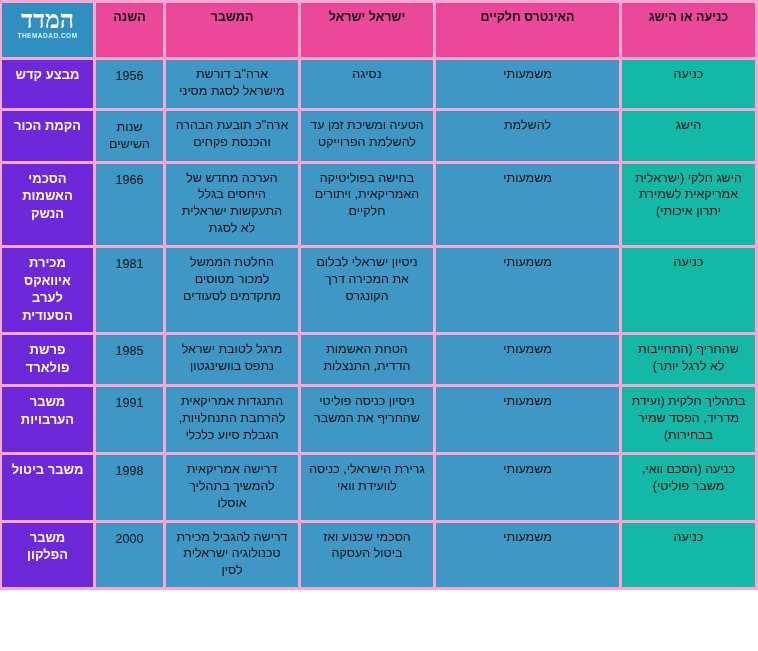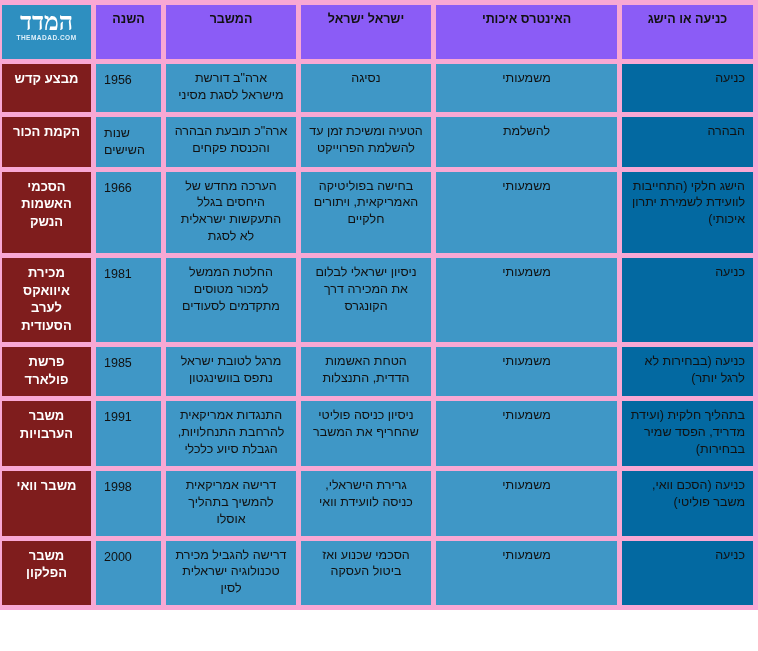--- a/index.html
+++ b/index.html
@@ -19,30 +19,30 @@
     box-sizing: border-box;
   }
   table.matrix {
     border-collapse: collapse;
     width: 758px;
     table-layout: fixed;
     direction: rtl;
   }
   table.matrix th,
   table.matrix td {
-    border: 5px solid #f9a8d4;
+    border: 3px solid #f9a8d4;
     vertical-align: top;
     padding: 6px 8px 8px 8px;
     font-size: 12.5px;
     line-height: 1.35;
     color: #111111;
   }
   
   thead th {
-    background: #8b5cf6;
+    background: #ec4899;
     color: #ffffff;
     font-weight: bold;
     text-align: center;
     vertical-align: middle;
     font-size: 13px;
     height: 40px;
     padding: 4px 6px;
   }
   thead th.logo-cell {
     background: #2e8fc0;
@@ -68,43 +68,43 @@
     font-size: 6.5px;
     color: #dff0fa;
     letter-spacing: 0.5px;
     margin-top: 1px;
   }
   
   tbody td {
     background: #3f97c6;
   }
   tbody td.c-name {
-    background: #7f1d1d;
+    background: #6d28d9;
     color: #ffffff;
     font-weight: bold;
     text-align: center;
     font-size: 13px;
   }
   tbody td.c-year {
-    text-align: left;
+    text-align: center;
     color: #111111;
     background: #3f97c6;
     font-size: 12.5px;
     padding-top: 8px;
   }
   tbody td.c-crisis,
   tbody td.c-response,
   tbody td.c-interests {
     text-align: center;
     background: #3f97c6;
     color: #111111;
   }
   tbody td.c-outcome {
-    text-align: right;
-    background: #0369a1;
+    text-align: center;
+    background: #14b8a6;
     color: #111111;
   }
   
   col.w-name { width: 94px; }
   col.w-year { width: 70px; }
   col.w-crisis { width: 135px; }
   col.w-response { width: 135px; }
   col.w-interests { width: 186px; }
   col.w-outcome { width: 136px; }
 </style>
@@ -117,21 +117,21 @@
       <col class="w-outcome">
       <col class="w-interests">
       <col class="w-response">
       <col class="w-crisis">
       <col class="w-year">
       <col class="w-name">
     </colgroup>
     <thead>
       <tr>
         <th>כניעה או הישג</th>
-        <th>האינטרס איכותי</th>
+        <th>האינטרס חלקיים</th>
         <th>ישראל ישראל</th>
         <th>המשבר</th>
         <th>השנה</th>
         <th class="logo-cell">
           <span class="logo-box">
             <span class="logo-main">המדד</span>
             <span class="logo-sub">THEMADAD.COM</span>
           </span>
         </th>
       </tr>
@@ -139,66 +139,66 @@
     <tbody>
       <tr>
         <td class="c-outcome">כניעה</td>
         <td class="c-interests">משמעותי</td>
         <td class="c-response">נסיגה</td>
         <td class="c-crisis">ארה"ב דורשת מישראל לסגת מסיני</td>
         <td class="c-year">1956</td>
         <td class="c-name">מבצע קדש</td>
       </tr>
       <tr>
-        <td class="c-outcome">הבהרה</td>
+        <td class="c-outcome">הישג</td>
         <td class="c-interests">להשלמת</td>
         <td class="c-response">הטעיה ומשיכת זמן עד להשלמת הפרוייקט</td>
         <td class="c-crisis">ארה"כ תובעת הבהרה והכנסת פקחים</td>
         <td class="c-year">שנות השישים</td>
         <td class="c-name">הקמת הכור</td>
       </tr>
       <tr>
-        <td class="c-outcome">הישג חלקי (התחייבות לוועידת לשמירת יתרון איכותי)</td>
+        <td class="c-outcome">הישג חלקי (ישראלית אמריקאית לשמירת יתרון איכותי)</td>
         <td class="c-interests">משמעותי</td>
         <td class="c-response">בחישה בפוליטיקה האמריקאית, ויתורים חלקיים</td>
         <td class="c-crisis">הערכה מחדש של היחסים בגלל התעקשות ישראלית לא לסגת</td>
         <td class="c-year">1966</td>
         <td class="c-name">הסכמי האשמות הנשק</td>
       </tr>
       <tr>
         <td class="c-outcome">כניעה</td>
         <td class="c-interests">משמעותי</td>
         <td class="c-response">ניסיון ישראלי לבלום את המכירה דרך הקונגרס</td>
         <td class="c-crisis">החלטת הממשל למכור מטוסים מתקדמים לסעודים</td>
         <td class="c-year">1981</td>
         <td class="c-name">מכירת איוואקס לערב הסעודית</td>
       </tr>
       <tr>
-        <td class="c-outcome">כניעה (בבחירות לא לרגל יותר)</td>
+        <td class="c-outcome">שהחריף (התחייבות לא לרגל יותר)</td>
         <td class="c-interests">משמעותי</td>
         <td class="c-response">הטחת האשמות הדדית, התנצלות</td>
         <td class="c-crisis">מרגל לטובת ישראל נתפס בוושינגטון</td>
         <td class="c-year">1985</td>
         <td class="c-name">פרשת פולארד</td>
       </tr>
       <tr>
         <td class="c-outcome">בתהליך חלקית (ועידת מדריד, הפסד שמיר בבחירות)</td>
         <td class="c-interests">משמעותי</td>
         <td class="c-response">ניסיון כניסה פוליטי שהחריף את המשבר</td>
         <td class="c-crisis">התנגדות אמריקאית להרחבת התנחלויות, הגבלת סיוע כלכלי</td>
         <td class="c-year">1991</td>
         <td class="c-name">משבר הערבויות</td>
       </tr>
       <tr>
         <td class="c-outcome">כניעה (הסכם וואי, משבר פוליטי)</td>
         <td class="c-interests">משמעותי</td>
         <td class="c-response">גרירת הישראלי, כניסה לוועידת וואי</td>
         <td class="c-crisis">דרישה אמריקאית להמשיך בתהליך אוסלו</td>
         <td class="c-year">1998</td>
-        <td class="c-name">משבר וואי</td>
+        <td class="c-name">משבר ביטול</td>
       </tr>
       <tr>
         <td class="c-outcome">כניעה</td>
         <td class="c-interests">משמעותי</td>
         <td class="c-response">הסכמי שכנוע ואז ביטול העסקה</td>
         <td class="c-crisis">דרישה להגביל מכירת טכנולוגיה ישראלית לסין</td>
         <td class="c-year">2000</td>
         <td class="c-name">משבר הפלקון</td>
       </tr>
     </tbody>

